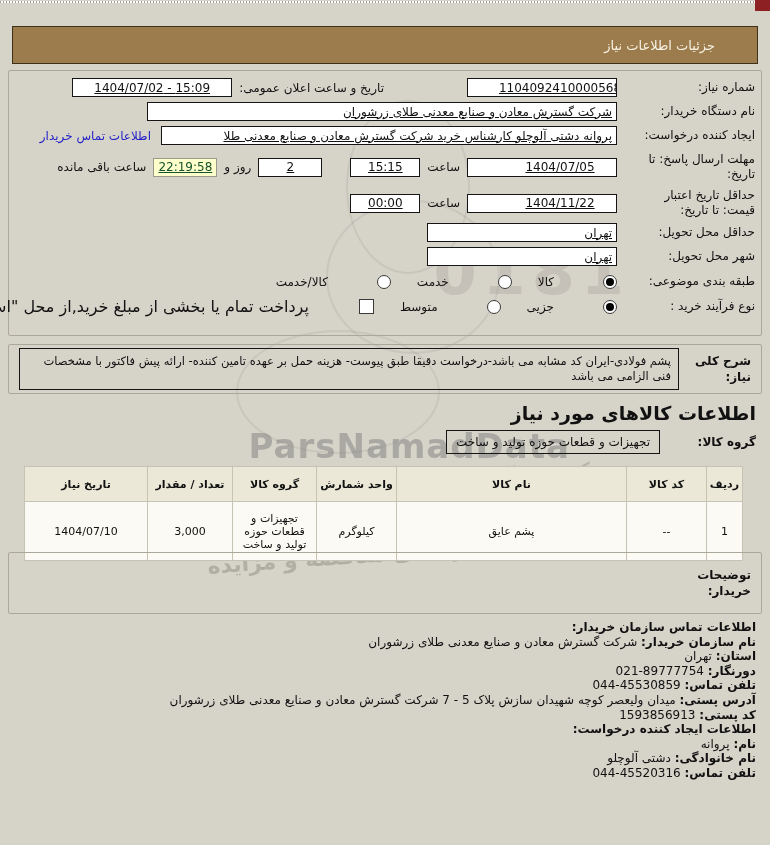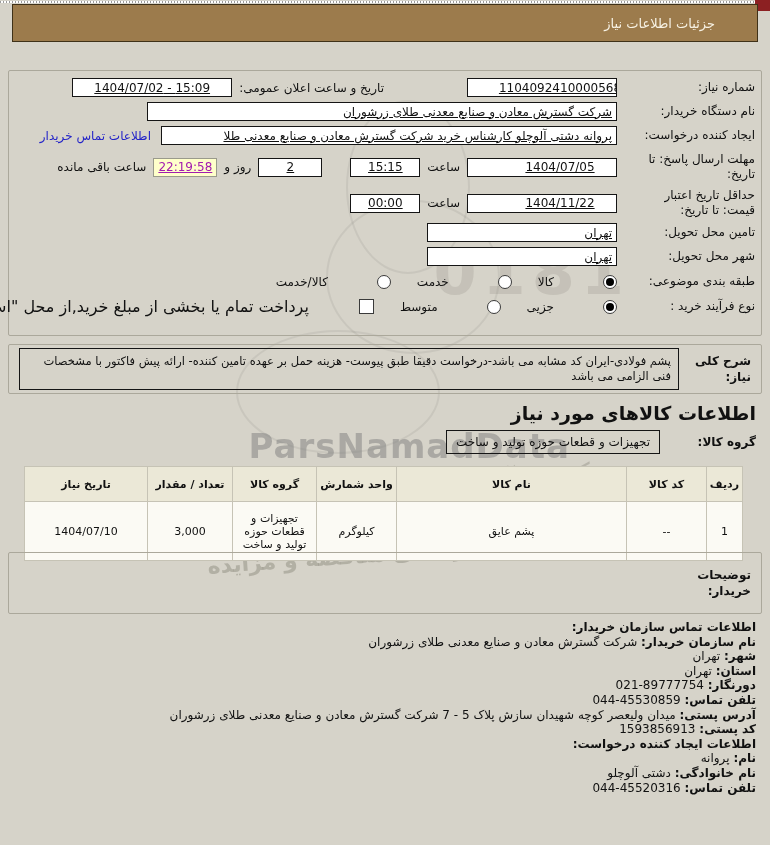--- a/index.html
+++ b/index.html
@@ -11,36 +11,36 @@
     position:relative;
     overflow:hidden;
     color:#111;
   }
   .abs{position:absolute;}
   
   .top-dotted{top:1px;left:0;width:770px;height:2px;
     background:repeating-linear-gradient(90deg,#9a9a9a 0 1px,#fff 1px 3px);}
   .corner-maroon{top:0;left:755px;width:15px;height:11px;background:#8c2022;}
   
-  .titlebar{top:4px;right:12px;width:746px;height:38px;
+  .titlebar{top:26px;right:12px;width:746px;height:38px;
     background:#9c7b4c;border:1px solid #3f3118;box-sizing:border-box;
     color:#f7f2e4;font-size:13px;display:flex;align-items:center;
     padding-right:42px;}
   
   .panel{border:1px solid #aba89b;box-sizing:border-box;border-radius:2px;}
   .form-panel{top:70px;right:8px;width:754px;height:266px;padding:7px 6px;}
   .row{display:flex;align-items:center;}
   .flabel{width:118px;flex:none;font-size:12px;line-height:15px;padding-left:20px;}
   .ibox{background:#fff;border:1px solid #151515;box-sizing:border-box;
     height:19px;font-size:12px;display:flex;align-items:center;
     padding:0 4px;overflow:hidden;white-space:nowrap;text-decoration:underline;}
   .ibox.center{justify-content:center;}
   .w150{width:150px;padding-left:40px;}.w160{width:160px;}.w70{width:70px;}.w64{width:64px;}
   .w190{width:190px;}.w470{width:470px;}.w456{width:456px;}
-  .timer{background:#ffffcb;border:1px solid #9a9a8c;color:#a21caf;}
+  .timer{background:#ffffcb;border:1px solid #9a9a8c;color:#14532d;}
   .mini{font-size:12px;margin:0 7px;white-space:nowrap;}
   .link{color:#2323c8;font-size:12px;margin-right:10px;cursor:pointer;white-space:nowrap;}
   .sp76{width:76px;flex:none;}.sp28{width:28px;flex:none;}
   .mb5{margin-bottom:5px;}.mb6{margin-bottom:6px;}.mb4{margin-bottom:4px;}
   .mb8{margin-bottom:8px;}
   .h32{height:32px;}
   
   .opt{display:flex;align-items:center;margin-left:26px;font-size:12px;gap:44px;}
   .radio{width:12px;height:12px;border:1px solid #3a3a3a;border-radius:50%;
     background:#fff;margin-left:5px;flex:none;position:relative;}
@@ -142,21 +142,21 @@
   </div>
 
   <div class="row h32 mb4">
     <div class="flabel">حداقل تاریخ اعتبار قیمت: تا تاریخ:</div>
     <div class="ibox w150 center">1404/11/22</div>
     <div class="mini">ساعت</div>
     <div class="ibox w70 center">00:00</div>
   </div>
 
   <div class="row mb5">
-    <div class="flabel">تامین محل تحویل:</div>
+    <div class="flabel">حداقل محل تحویل:</div>
     <div class="ibox w190">تهران</div>
   </div>
 
   <div class="row mb8">
     <div class="flabel">شهر محل تحویل:</div>
     <div class="ibox w190">تهران</div>
   </div>
 
   <div class="row mb8">
     <div class="flabel">طبقه بندی موضوعی:</div>
@@ -240,21 +240,20 @@
   </tbody>
 </table>
 
 <div class="abs panel notes-panel">
   <div class="blabel">توضیحات خریدار:</div>
 </div>
 
 <div class="abs contact">
   <div class="chead">اطلاعات تماس سازمان خریدار:</div>
   <div class="cline"><b>نام سازمان خریدار:</b> <span>شرکت گسترش معادن و صنایع معدنی طلای زرشوران</span></div>
-  <div class="cline"><b>شهر:</b> <span>تهران</span></div>
   <div class="cline"><b>استان:</b> <span>تهران</span></div>
   <div class="cline"><b>دورنگار:</b> <span>89777754-021</span></div>
   <div class="cline"><b>تلفن تماس:</b> <span>45530859-044</span></div>
   <div class="cline"><b>آدرس پستی:</b> <span>میدان ولیعصر کوچه شهیدان سازش پلاک 5 - 7 شرکت گسترش معادن و صنایع معدنی طلای زرشوران</span></div>
   <div class="cline"><b>کد پستی:</b> <span>1593856913</span></div>
   <div class="chead">اطلاعات ایجاد کننده درخواست:</div>
   <div class="cline"><b>نام:</b> <span>پروانه</span></div>
   <div class="cline"><b>نام خانوادگی:</b> <span>دشتی آلوچلو</span></div>
   <div class="cline"><b>تلفن تماس:</b> <span>45520316-044</span></div>
 </div>

